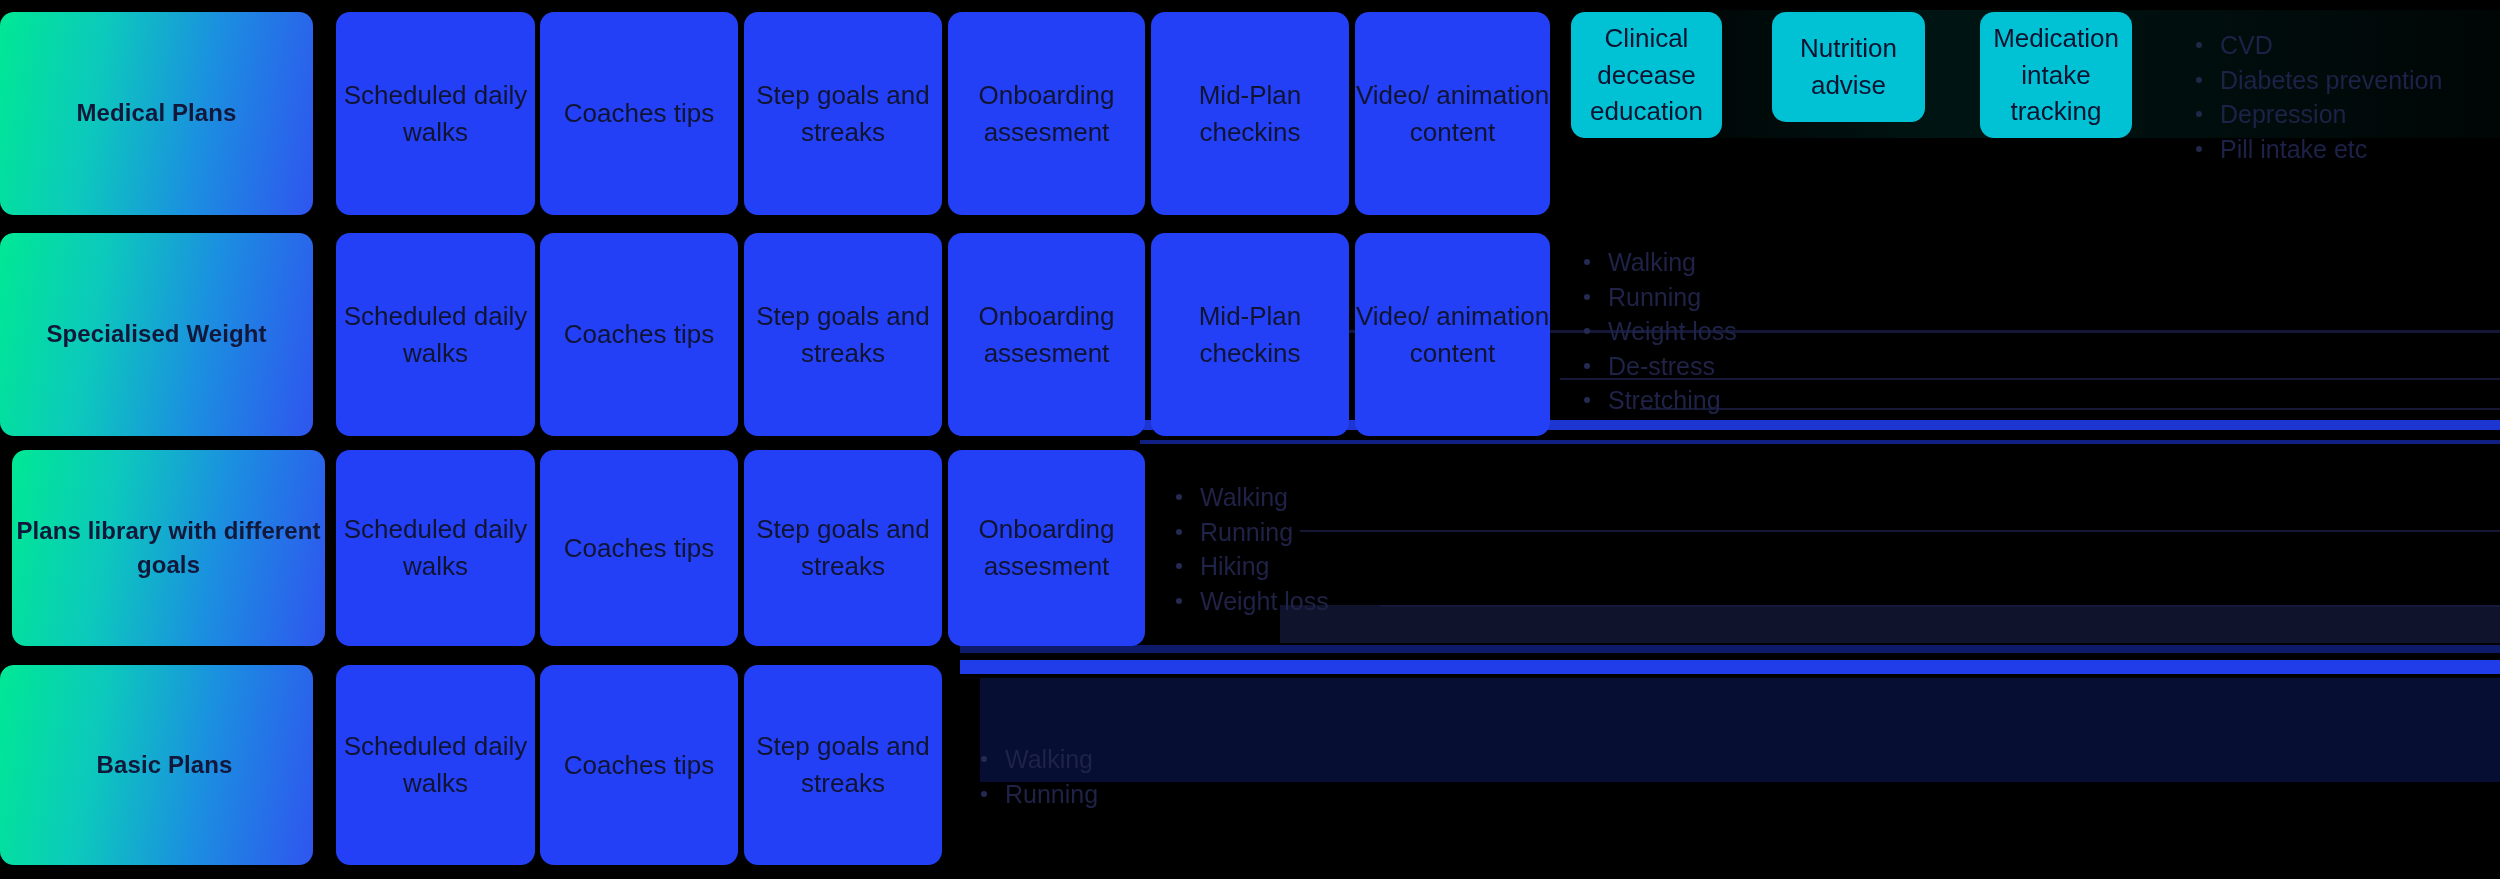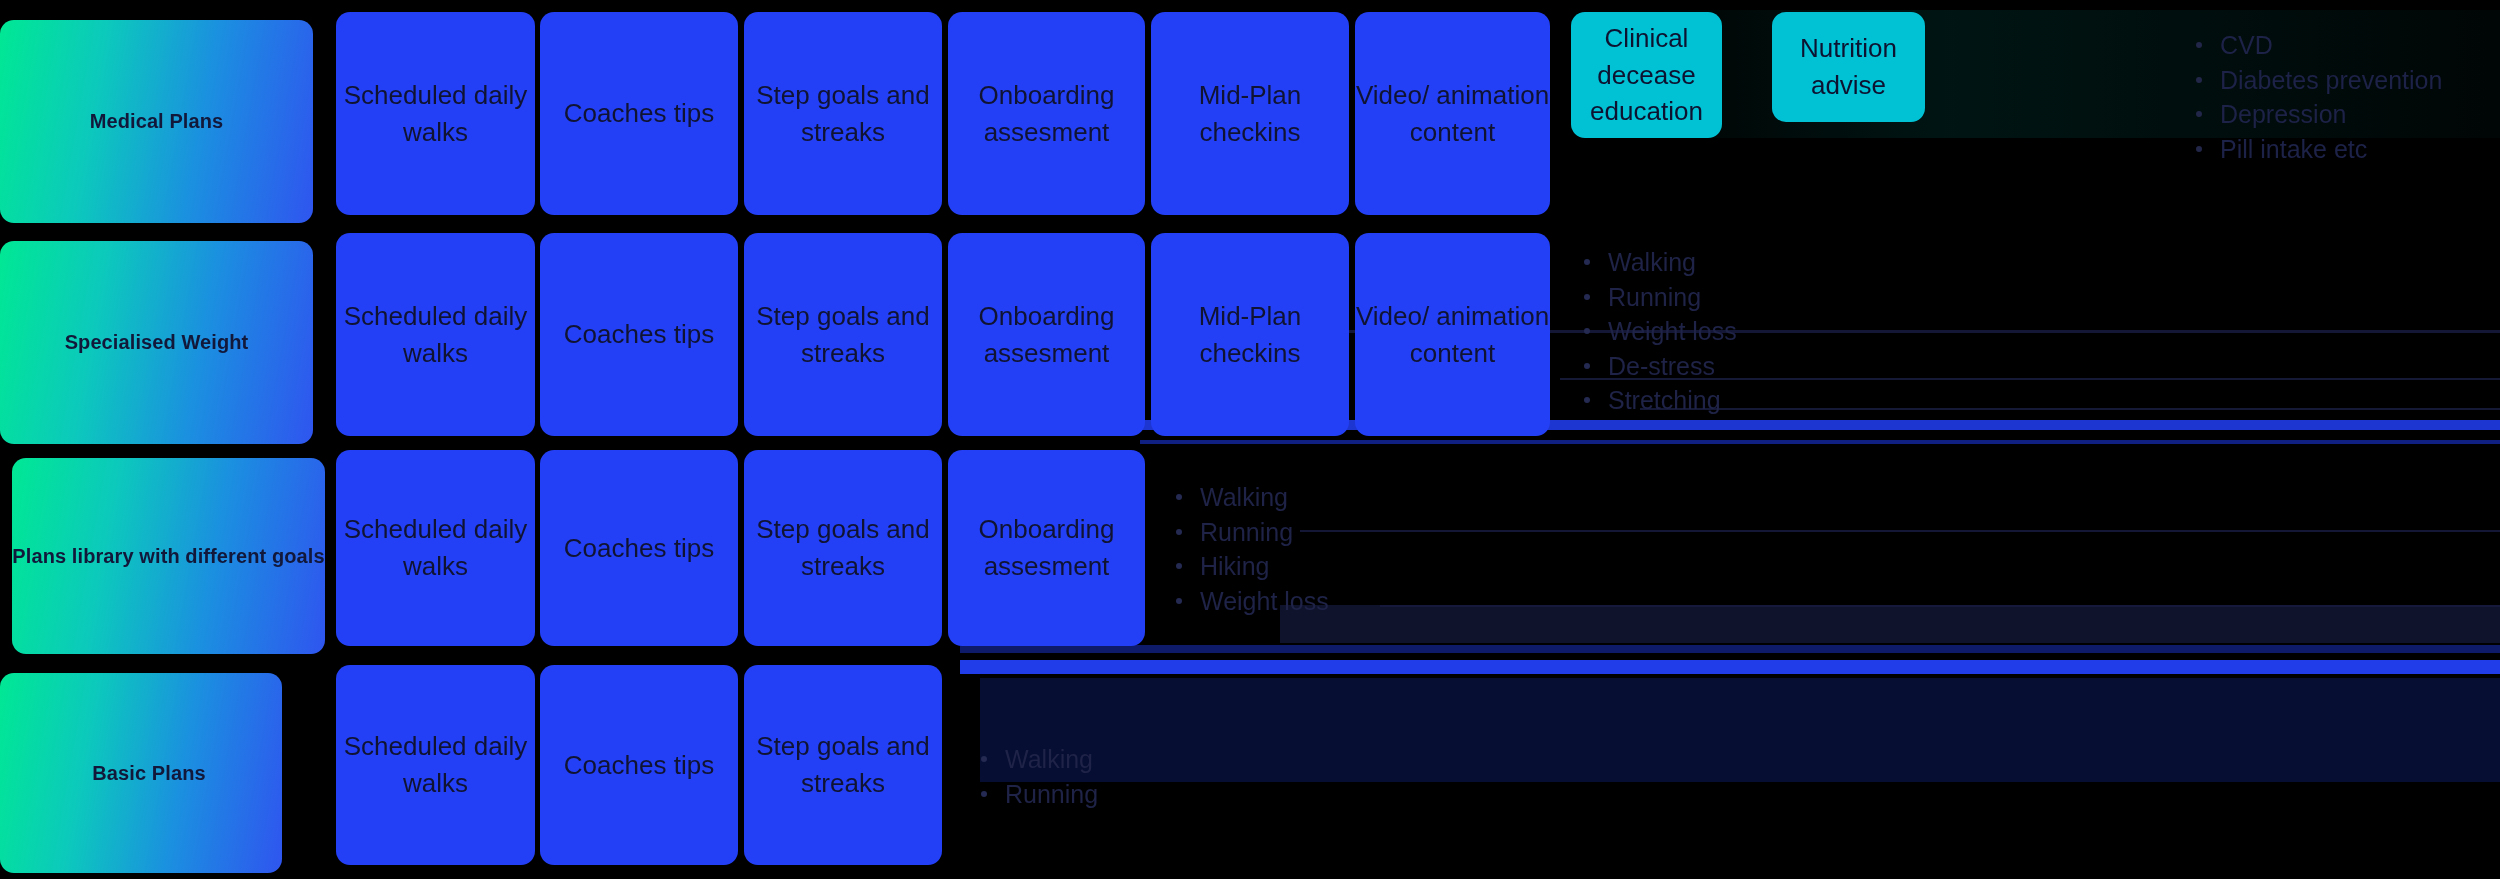--- a/index.html
+++ b/index.html
@@ -19,23 +19,22 @@
     border-radius:14px;
     display:flex;align-items:center;justify-content:center;
     text-align:center;
     color:#111634;
     box-sizing:border-box;
   }
   .card .lbl{display:block;line-height:1.42;}
 
   .label-card{
     background:linear-gradient(100deg,#00e894 0%,#0cc8bd 32%,#1b8fe0 64%,#2f55ef 100%);
-    font-weight:bold;font-size:20px;color:#12183a;
+    font-weight:bold;font-size:24px;color:#12183a;
     letter-spacing:.1px;
-    margin-top:8px;
   }
   .feat-card{
     background:#2340f6;
     font-size:26px;font-weight:400;color:#101432;
   }
   .med-card{
     background:#00c2d4;
     font-size:26px;font-weight:400;color:#0d1230;
   }
 
@@ -104,20 +103,23 @@
   <div class="card feat-card" style="left:1355px;top:12px;width:195px;height:203px;">
     <span class="lbl">Video/ animation content</span>
   </div>
 
   <div class="card med-card" style="left:1571px;top:12px;width:151px;height:126px;">
     <span class="lbl">Clinical decease education</span>
   </div>
   <div class="card med-card" style="left:1772px;top:12px;width:153px;height:110px;">
     <span class="lbl">Nutrition advise</span>
   </div>
+  <div class="card med-card" style="left:1980px;top:12px;width:152px;height:126px;">
+    <span class="lbl">Medication intake tracking</span>
+  </div>
 
   <ul class="bullets b-row1" style="left:2190px;top:28px;">
     <li>CVD</li>
     <li>Diabetes prevention</li>
     <li>Depression</li>
     <li>Pill intake etc</li>
   </ul>
 
   <div class="card label-card" style="left:0px;top:233px;width:313px;height:203px;">
     <span class="lbl">Specialised Weight</span>
@@ -167,21 +169,21 @@
     <span class="lbl">Onboarding assesment</span>
   </div>
 
   <ul class="bullets" style="left:1170px;top:480px;">
     <li>Walking</li>
     <li>Running</li>
     <li>Hiking</li>
     <li>Weight loss</li>
   </ul>
 
-  <div class="card label-card" style="left:0px;top:665px;width:282px;height:200px;padding-left:16px;">
+  <div class="card label-card" style="left:0px;top:665px;width:313px;height:200px;padding-left:16px;">
     <span class="lbl">Basic Plans</span>
   </div>
 
   <div class="card feat-card" style="left:336px;top:665px;width:199px;height:200px;">
     <span class="lbl">Scheduled daily walks</span>
   </div>
   <div class="card feat-card" style="left:540px;top:665px;width:198px;height:200px;">
     <span class="lbl">Coaches tips</span>
   </div>
   <div class="card feat-card" style="left:744px;top:665px;width:198px;height:200px;">

